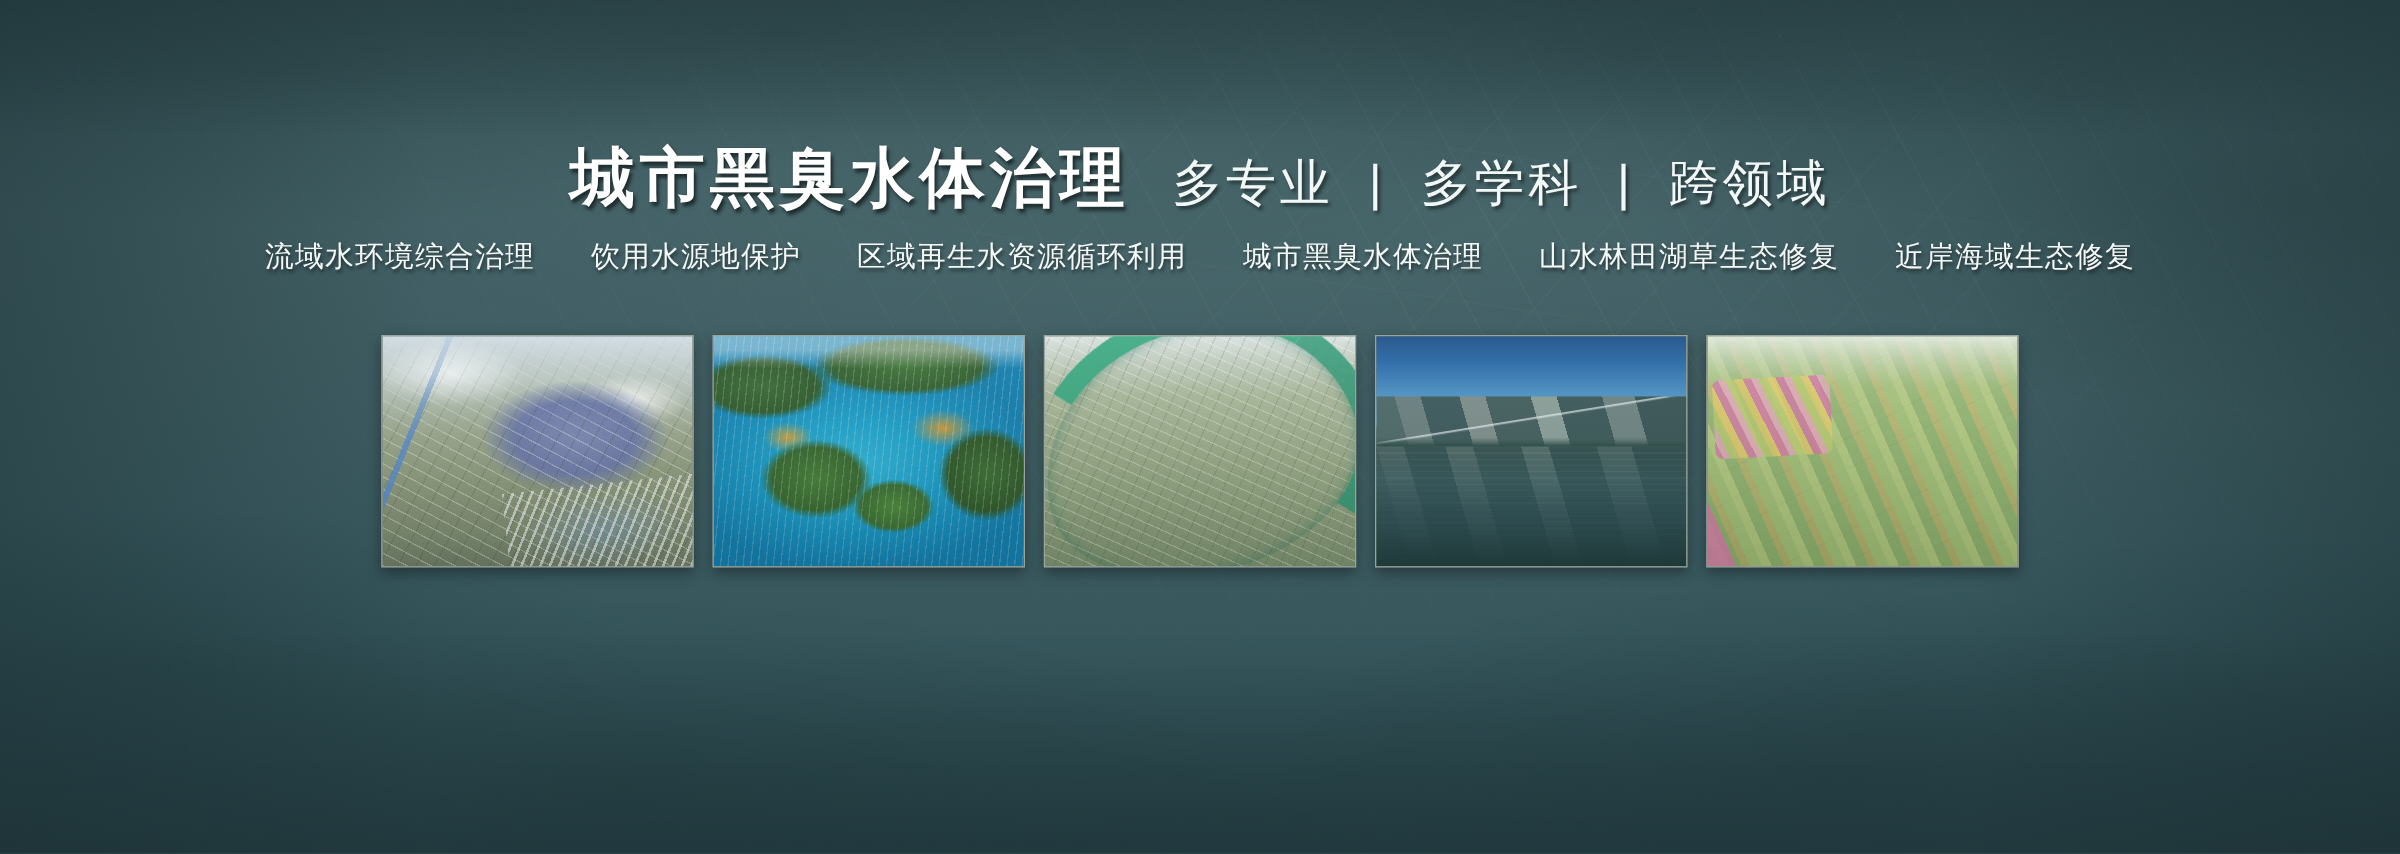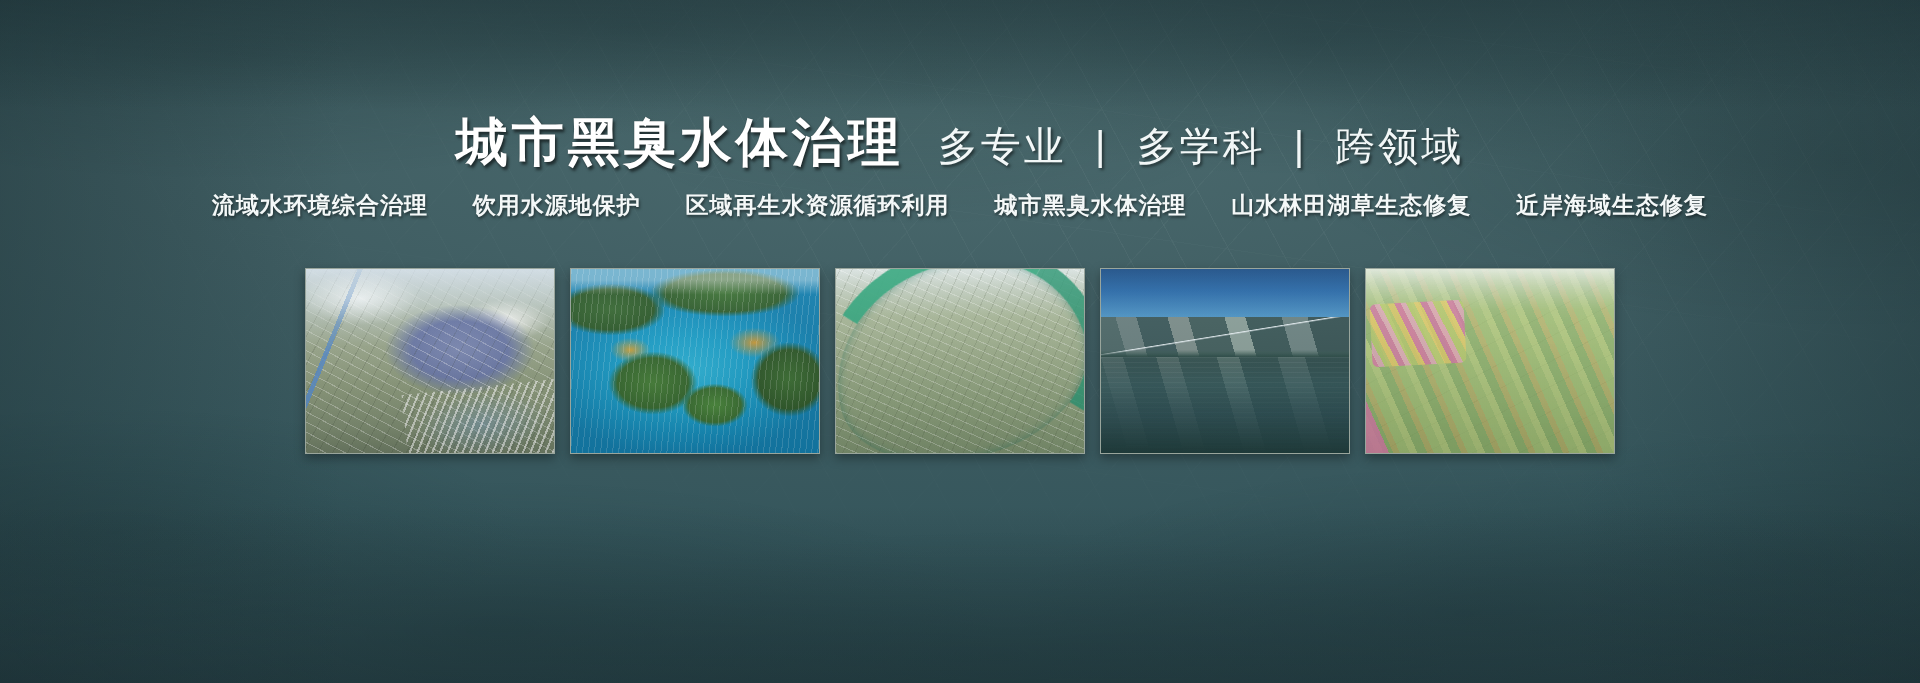--- a/index.html
+++ b/index.html
@@ -98,21 +98,21 @@
     margin: 0 14px;
     font-weight: 300;
   }
 
   .tagline-row {
     position: absolute;
     left: 0; right: 0;
     top: 190px;
     white-space: nowrap;
     font-size: 23px;
-    font-weight: 700;
+    font-weight: 400;
     letter-spacing: 1px;
     color: #f4f8f8;
     text-shadow: 1px 2px 3px rgba(0,0,0,.5);
   }
   .tagline-row .tag-item { display: inline-block; }
   .tagline-row .tag-gap { display: inline-block; width: 30px; }
 
   
   .thumb-strip {
     position: absolute;

